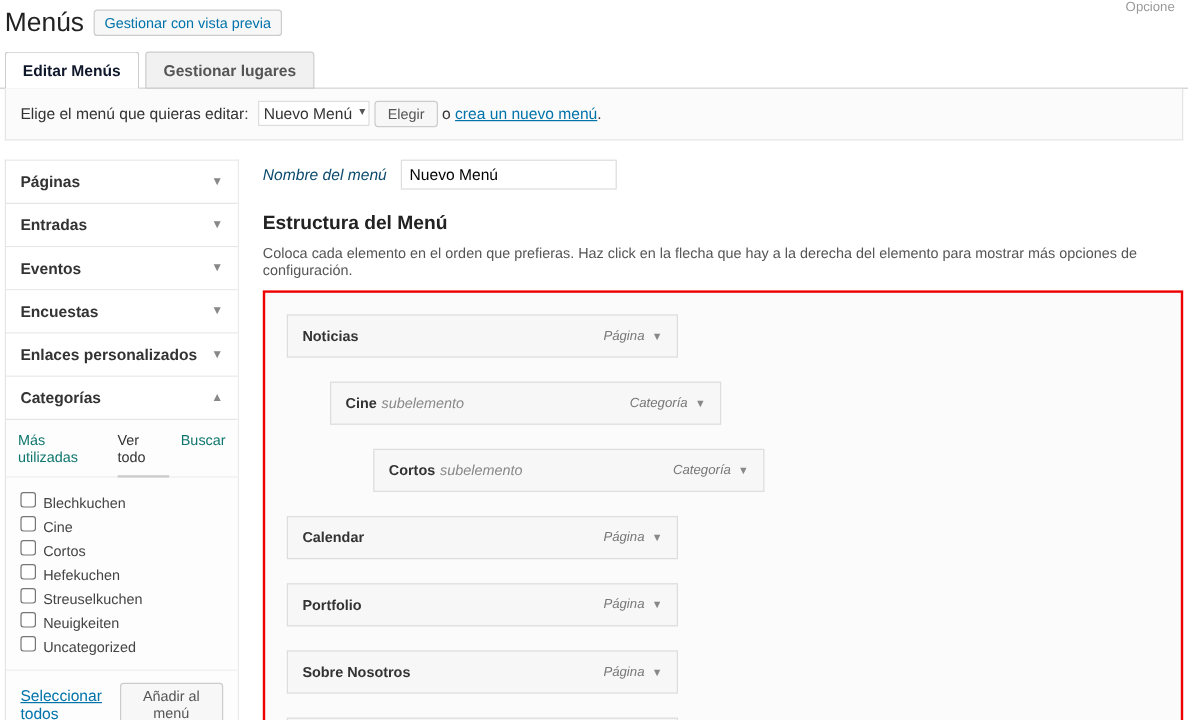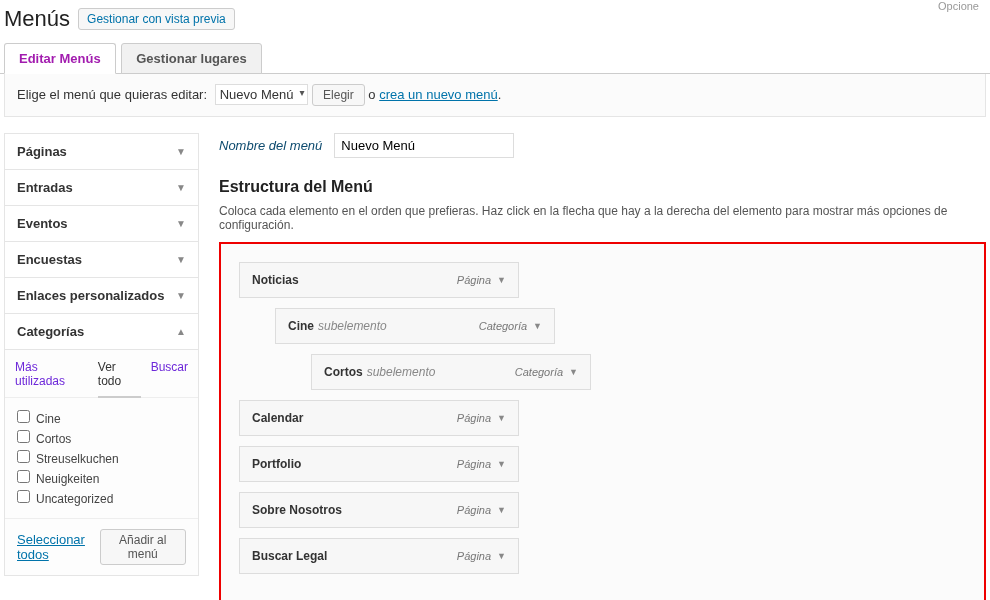--- a/index.html
+++ b/index.html
@@ -8,52 +8,52 @@
 .link-underline { text-decoration: underline; }
 button { font-family: inherit; }
 
 .header-row { display: flex; align-items: center; padding: 6px 4px 10px 4px; gap: 8px; position: relative; }
 .page-title { font-size: 22px; font-weight: 400; color: #222; }
 .btn-outline { border: 1px solid #ccc; background: #f7f7f7; color: #0073aa; padding: 3px 8px; font-size: 12px; border-radius: 3px; cursor: pointer; }
 .option-top { position: absolute; right: 11px; top: 0; font-size: 11px; color: #999; }
 
 .tab-bar { border-bottom: 1px solid #ccc; padding-left: 4px; }
 .tab { display: inline-block; border: 1px solid #ccc; background: #f1f1f1; padding: 7px 14px; font-size: 13px; font-weight: bold; color: #555; border-radius: 3px 3px 0 0; margin-right: 2px; position: relative; top: 1px; cursor: pointer; }
-.tab.active { background: #fff; border-bottom: 1px solid #fff; color: #a21caf; }
+.tab.active { background: #fff; border-bottom: 1px solid #fff; color: #0f172a; }
 
 .select-row { background: #fbfbfb; border: 1px solid #e5e5e5; border-top: none; padding: 10px 12px; margin: 0 4px; }
 .select-row label { margin-right: 4px; }
 .select-box { border: 1px solid #ddd; padding: 2px 14px 2px 4px; display: inline-block; position: relative; background: #fff; }
 .select-box::after { content: "▾"; position: absolute; right: 3px; top: 2px; font-size: 10px; color: #555; }
 .btn-gray { border: 1px solid #ccc; background: #f7f7f7; color: #555; padding: 3px 10px; font-size: 12px; border-radius: 3px; cursor: pointer; }
 
 .content { display: flex; padding: 16px 4px 0 4px; gap: 20px; }
 .sidebar { width: 195px; }
 .accordion { border: 1px solid #e5e5e5; border-bottom: none; }
 .acc-head { border-bottom: 1px solid #e5e5e5; padding: 10px 12px; background: #fff; font-weight: bold; color: #333; font-size: 13px; display: flex; justify-content: space-between; align-items: center; cursor: pointer; }
 .acc-head .arrow { color: #888; font-size: 10px; }
 .acc-body { border-bottom: 1px solid #e5e5e5; background: #fdfdfd; }
 .sub-tabs { display: flex; padding: 10px 10px 0 10px; gap: 10px; font-size: 12px; border-bottom: 1px solid #eee; }
-.sub-tab { padding-bottom: 8px; cursor: pointer; color: #6d28d9; }
+.sub-tab { padding-bottom: 8px; cursor: pointer; color: #0f766e; }
 .sub-tab.active { color: #333; border-bottom: 2px solid #ccc; margin-bottom: -1px; }
 .check-list { padding: 10px 12px; }
 .check-list label { display: block; padding: 2px 0; color: #444; font-size: 12px; }
 .check-list input { margin-right: 6px; }
 .acc-footer { display: flex; justify-content: space-between; align-items: center; padding: 10px 12px; border-top: 1px solid #eee; }
 
 .main { flex: 1; }
 .name-row { display: flex; align-items: center; gap: 12px; margin-bottom: 20px; }
 .name-row label { font-style: italic; color: #0c4a6e; }
 .name-input { border: 1px solid #ddd; padding: 4px 6px; width: 180px; font-family: inherit; font-size: 13px; }
 
 h3 { font-size: 16px; font-weight: bold; color: #222; margin-bottom: 8px; }
 .desc { font-size: 12px; color: #555; margin-bottom: 10px; }
 
 .highlight-box { border: 2px solid #e00; padding: 18px; background: #fbfbfb; margin-bottom: 24px; }
-.menu-item { border: 1px solid #ddd; background: #f7f7f7; padding: 10px 12px; display: flex; justify-content: space-between; align-items: center; margin-bottom: 10px; width: 280px; cursor: move; }
+.menu-item { border: 1px solid #ddd; background: #f7f7f7; padding: 10px 12px; display: flex; justify-content: space-between; align-items: center; margin-bottom: 20px; width: 326px; cursor: move; }
 .menu-item.indent-1 { margin-left: 36px; }
 .menu-item.indent-2 { margin-left: 72px; }
 .menu-item .left { font-size: 12px; }
 .menu-item .left b { font-weight: bold; color: #333; }
 .menu-item .left .sub { font-style: italic; color: #888; margin-left: 4px; }
 .menu-item .right { font-size: 11px; color: #777; display: flex; align-items: center; gap: 6px; font-style: italic; }
 .menu-item .right .tri { font-size: 9px; color: #888; }
 </style>
 </head>
 <body>
@@ -104,22 +104,24 @@
           <span>Categorías</span>
           <span class="arrow">▲</span>
         </div>
         <div class="acc-body">
           <div class="sub-tabs">
             <span class="sub-tab">Más utilizadas</span>
             <span class="sub-tab active">Ver todo</span>
             <span class="sub-tab">Buscar</span>
           </div>
           <div class="check-list">
+            <label><input type="checkbox" style="">Blechkuchen</label>
             <label><input type="checkbox" style="">Cine</label>
             <label><input type="checkbox" style="">Cortos</label>
+            <label><input type="checkbox" style="">Hefekuchen</label>
             <label><input type="checkbox" style="">Streuselkuchen</label>
             <label><input type="checkbox" style="">Neuigkeiten</label>
             <label><input type="checkbox" style="">Uncategorized</label>
           </div>
           <div class="acc-footer">
             <a class="link-underline">Seleccionar todos</a>
             <button class="btn-gray">Añadir al menú</button>
           </div>
         </div>
       </div>

